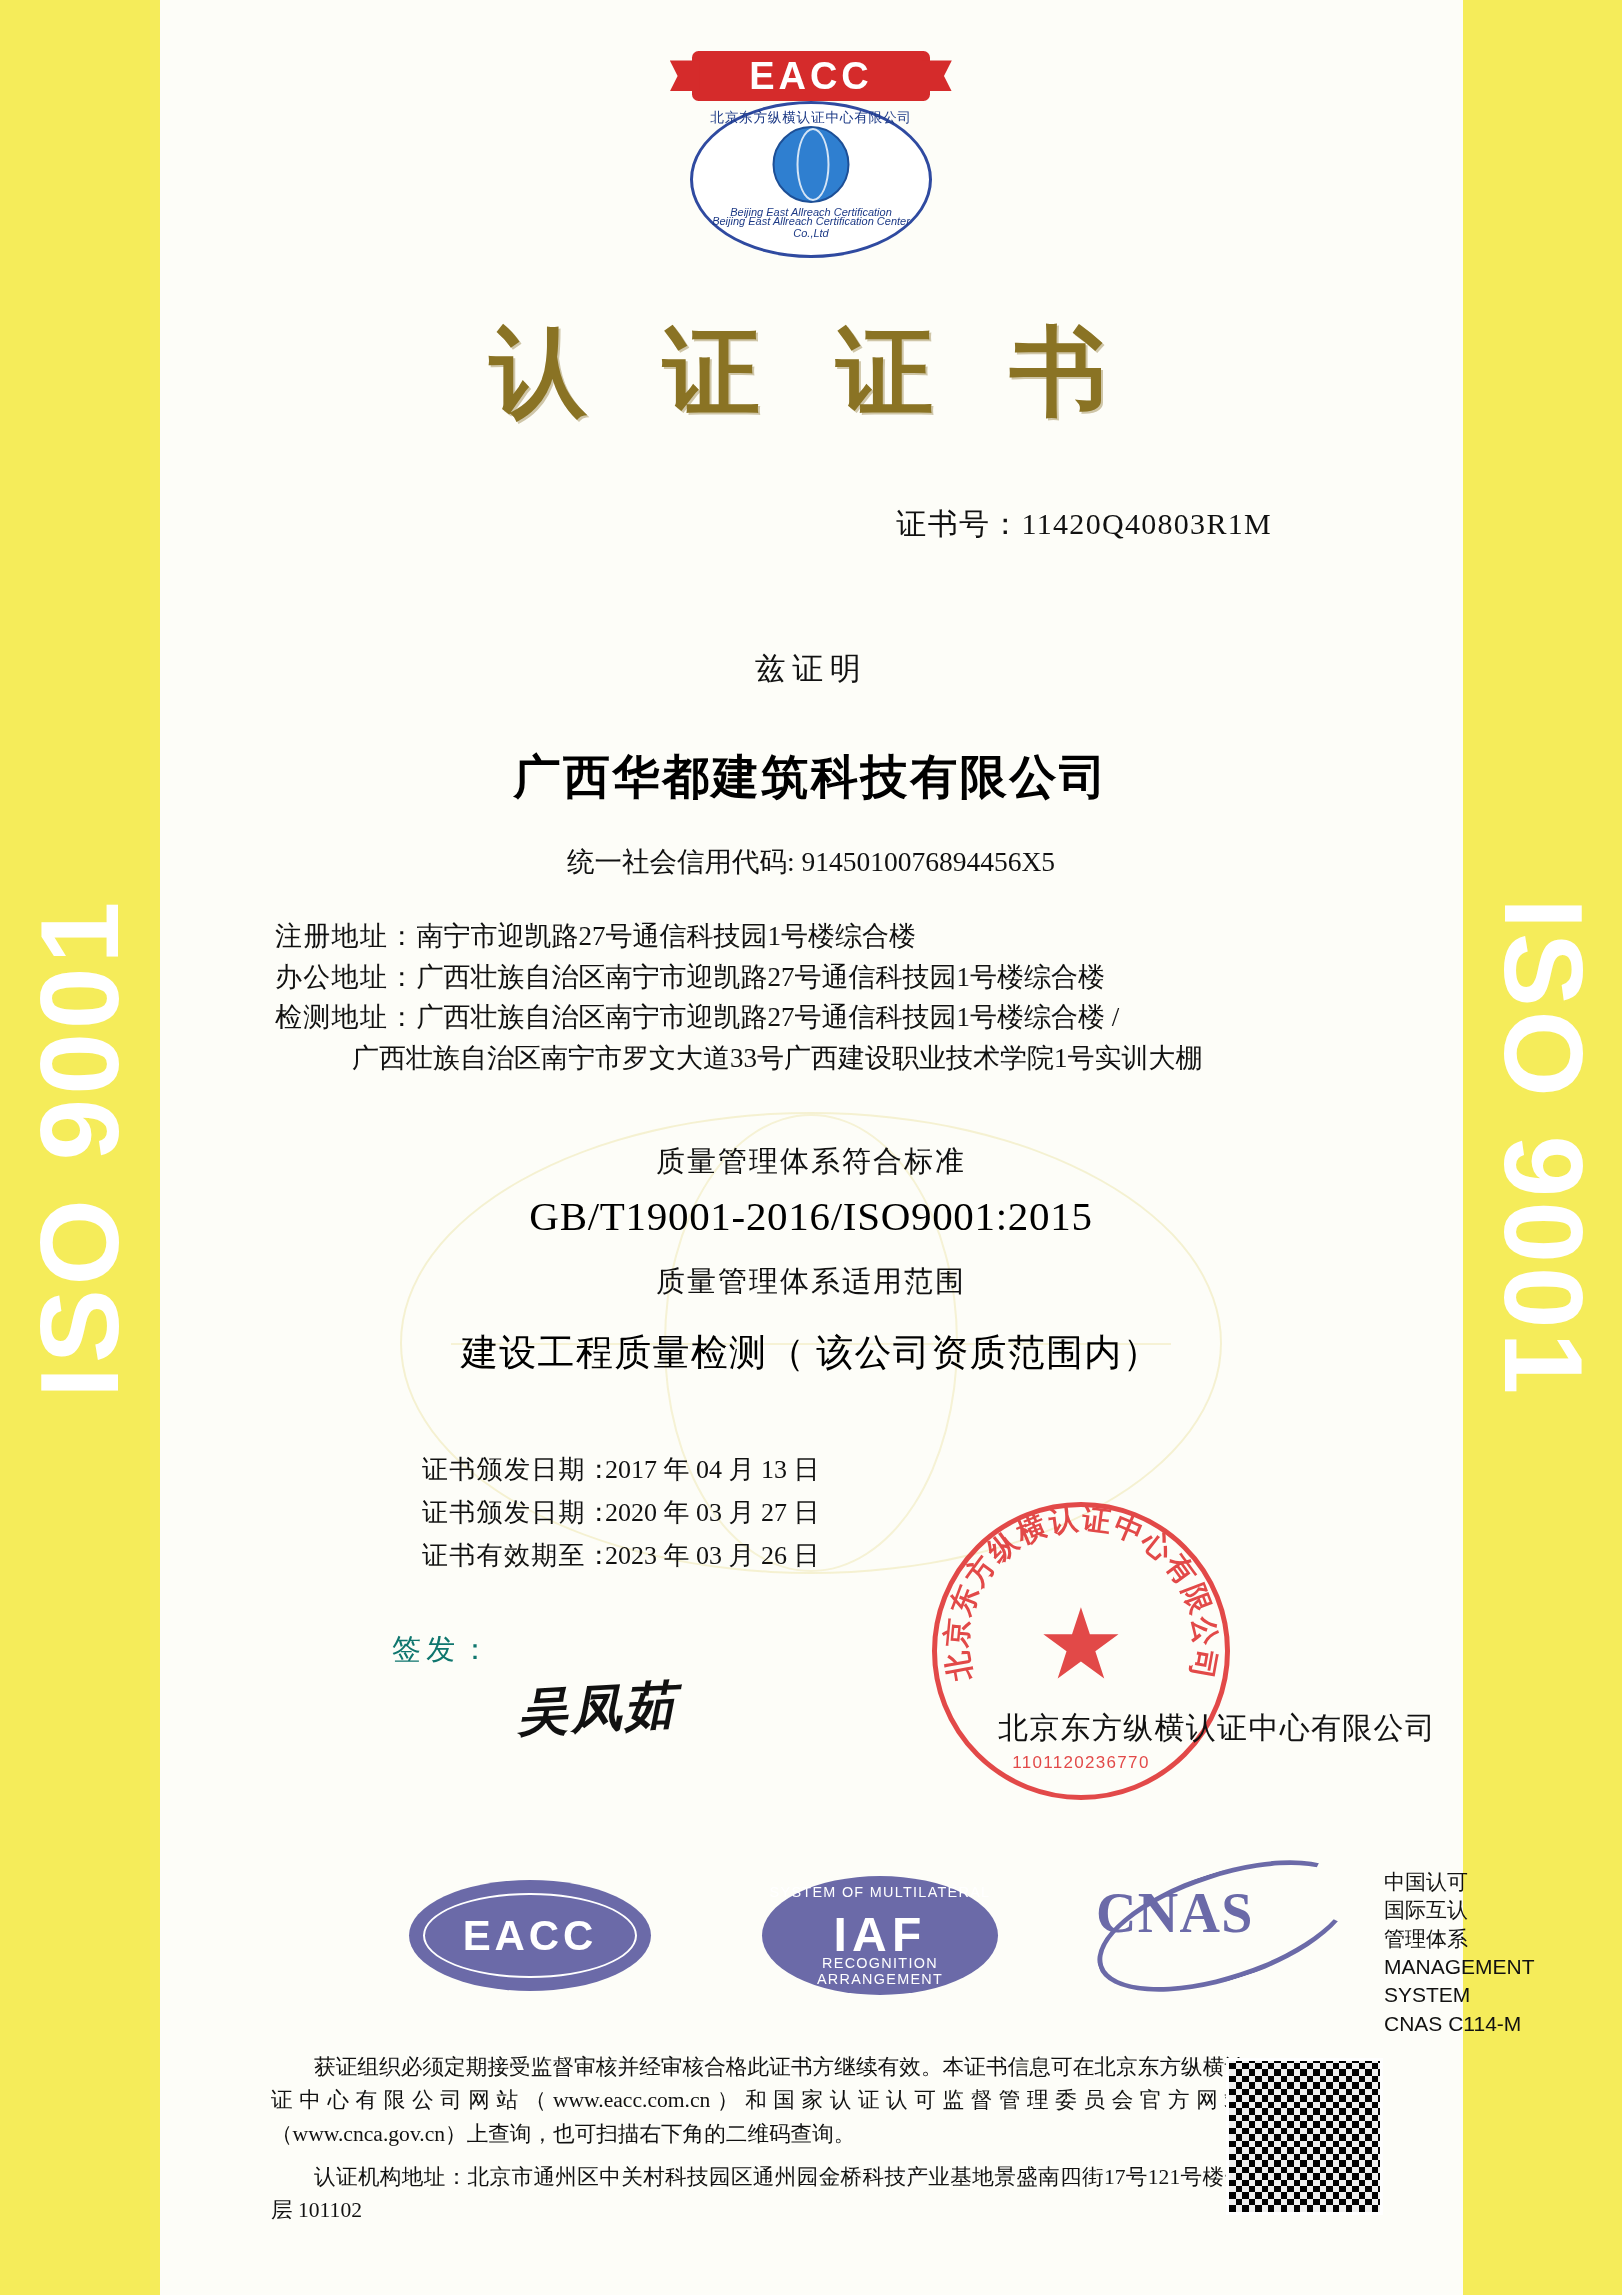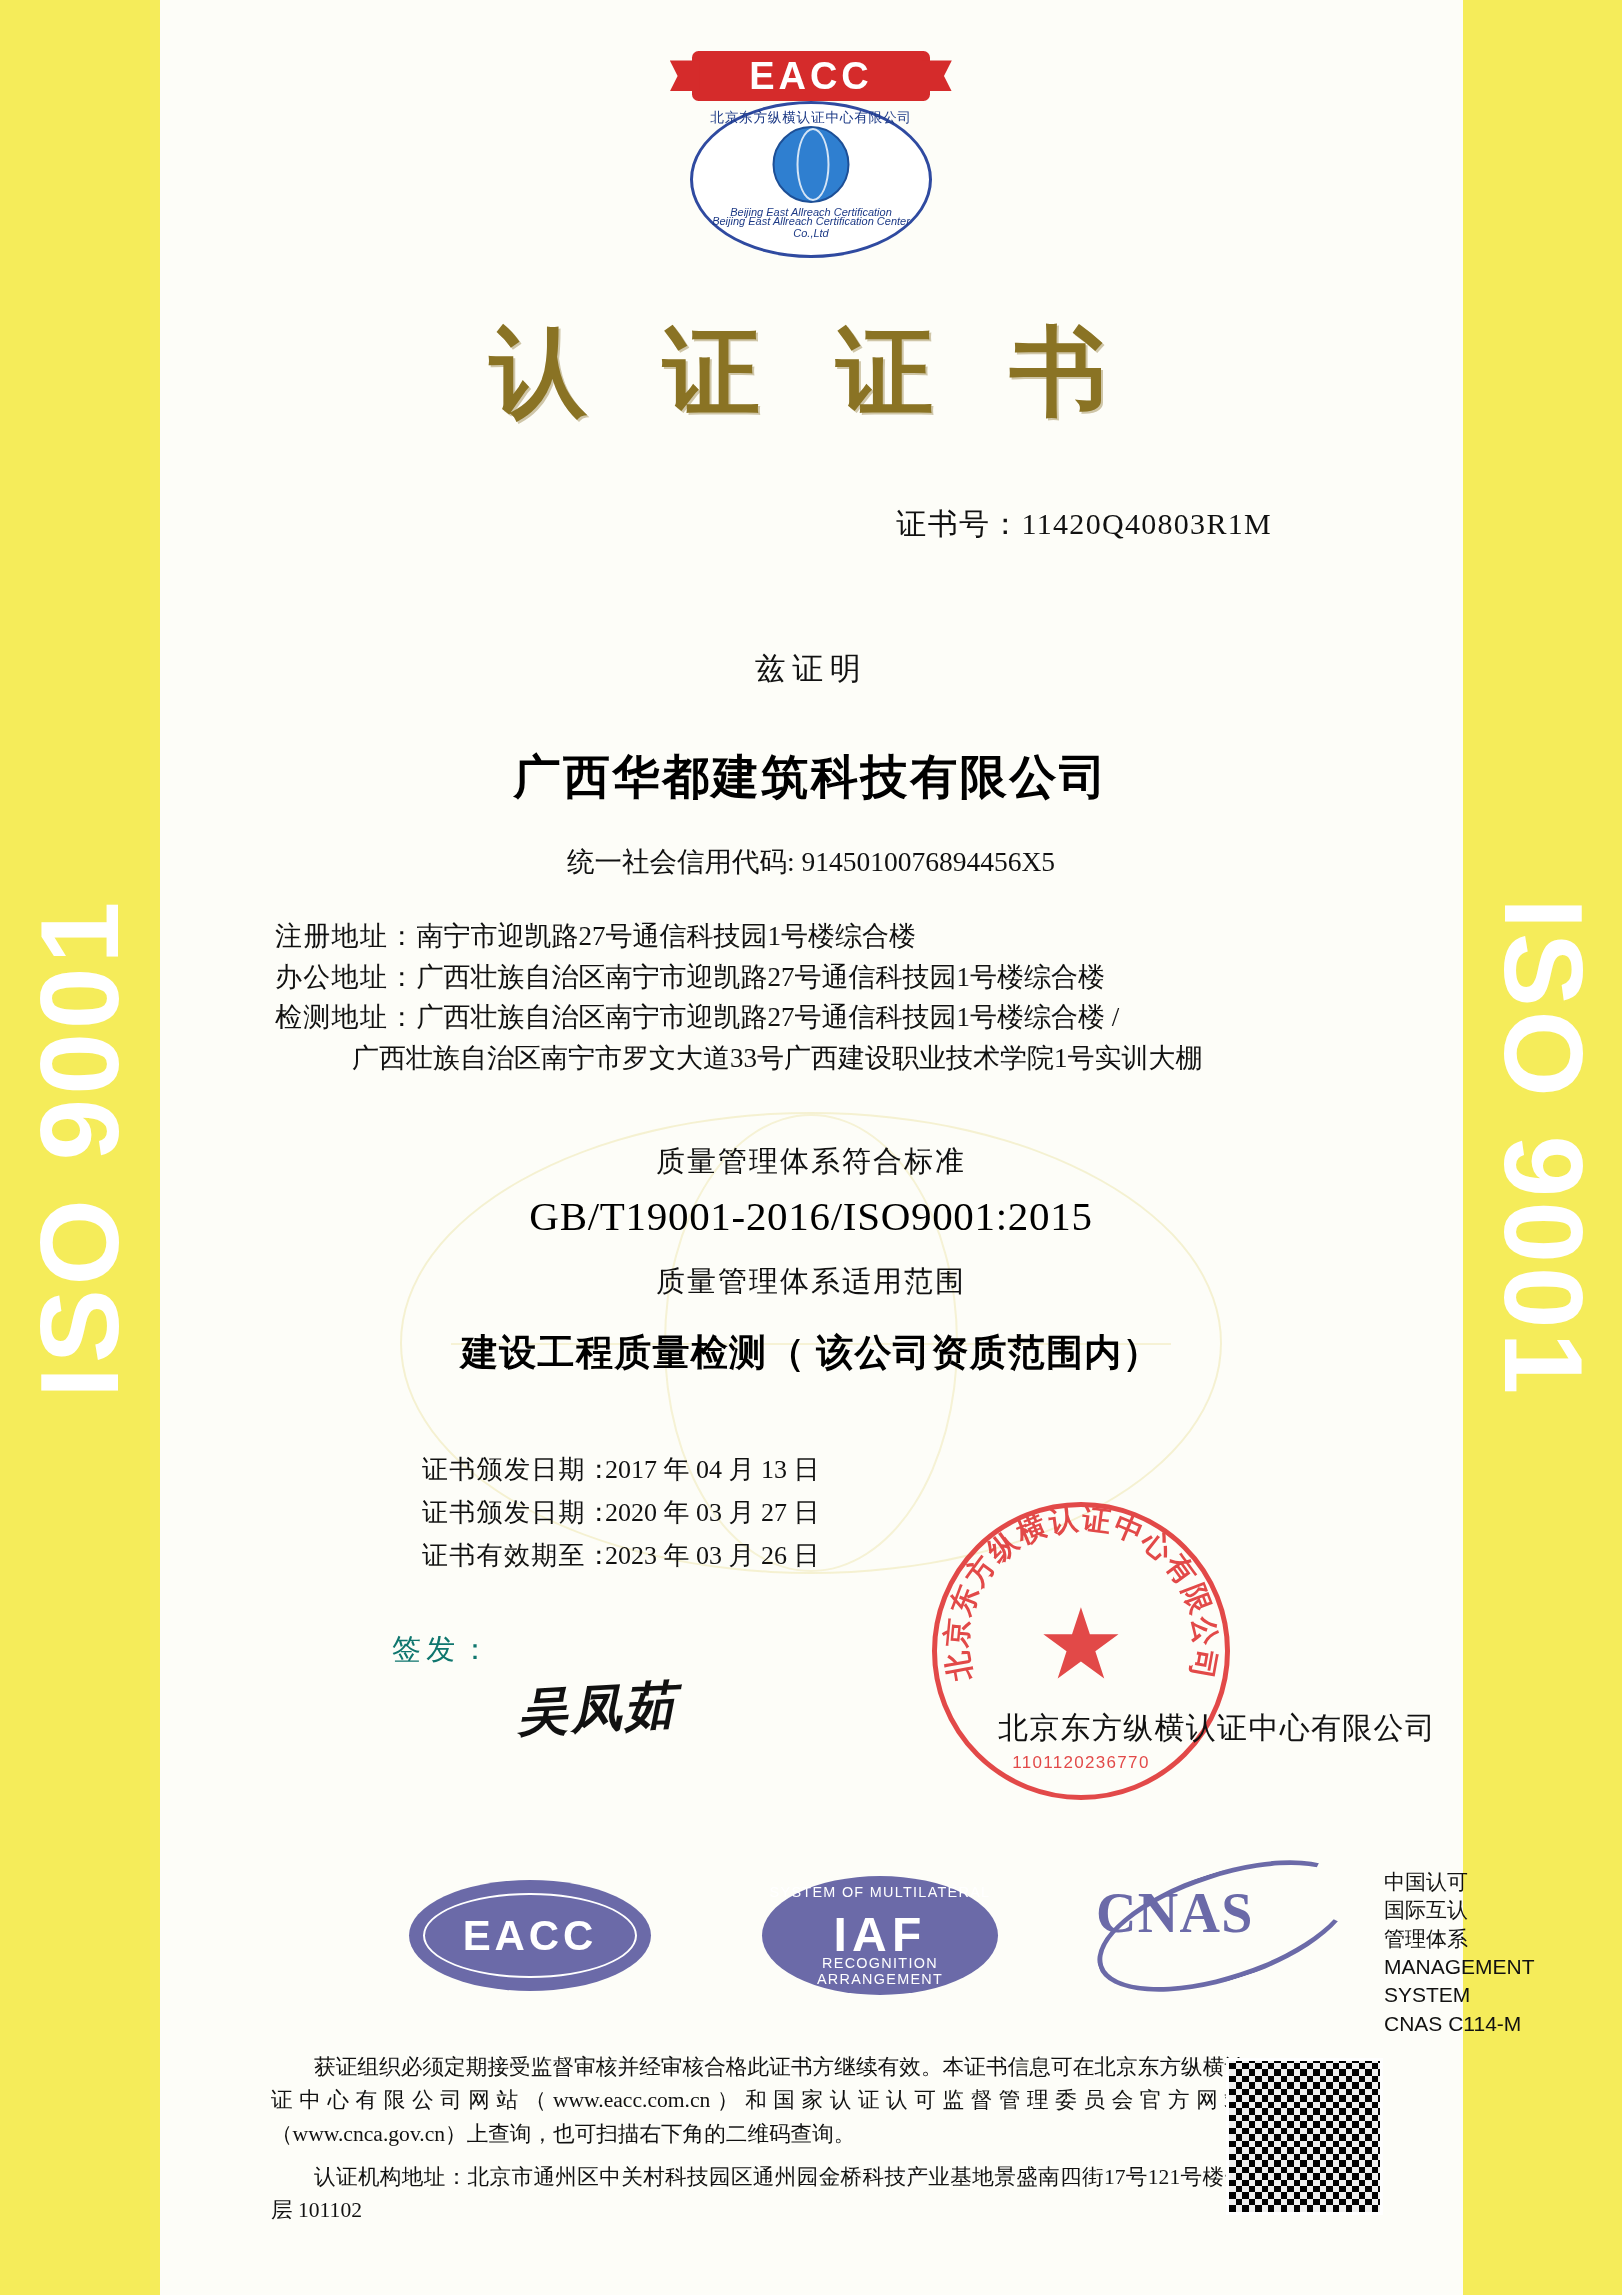--- a/index.html
+++ b/index.html
@@ -276,21 +276,21 @@
     text-align: center;
     font-size: 29px;
     letter-spacing: 2px;
     color: #111;
   }
   .scope-value {
     position: absolute;
     left: 0; right: 0;
     top: 1328px;
     text-align: center;
-    font-weight: bold;
+    font-weight: normal;
     font-size: 37px;
     letter-spacing: 1.3px;
     color: #000;
   }
 
   .dates {
     position: absolute;
     left: 262px;
     top: 1449px;
     font-size: 26px;

